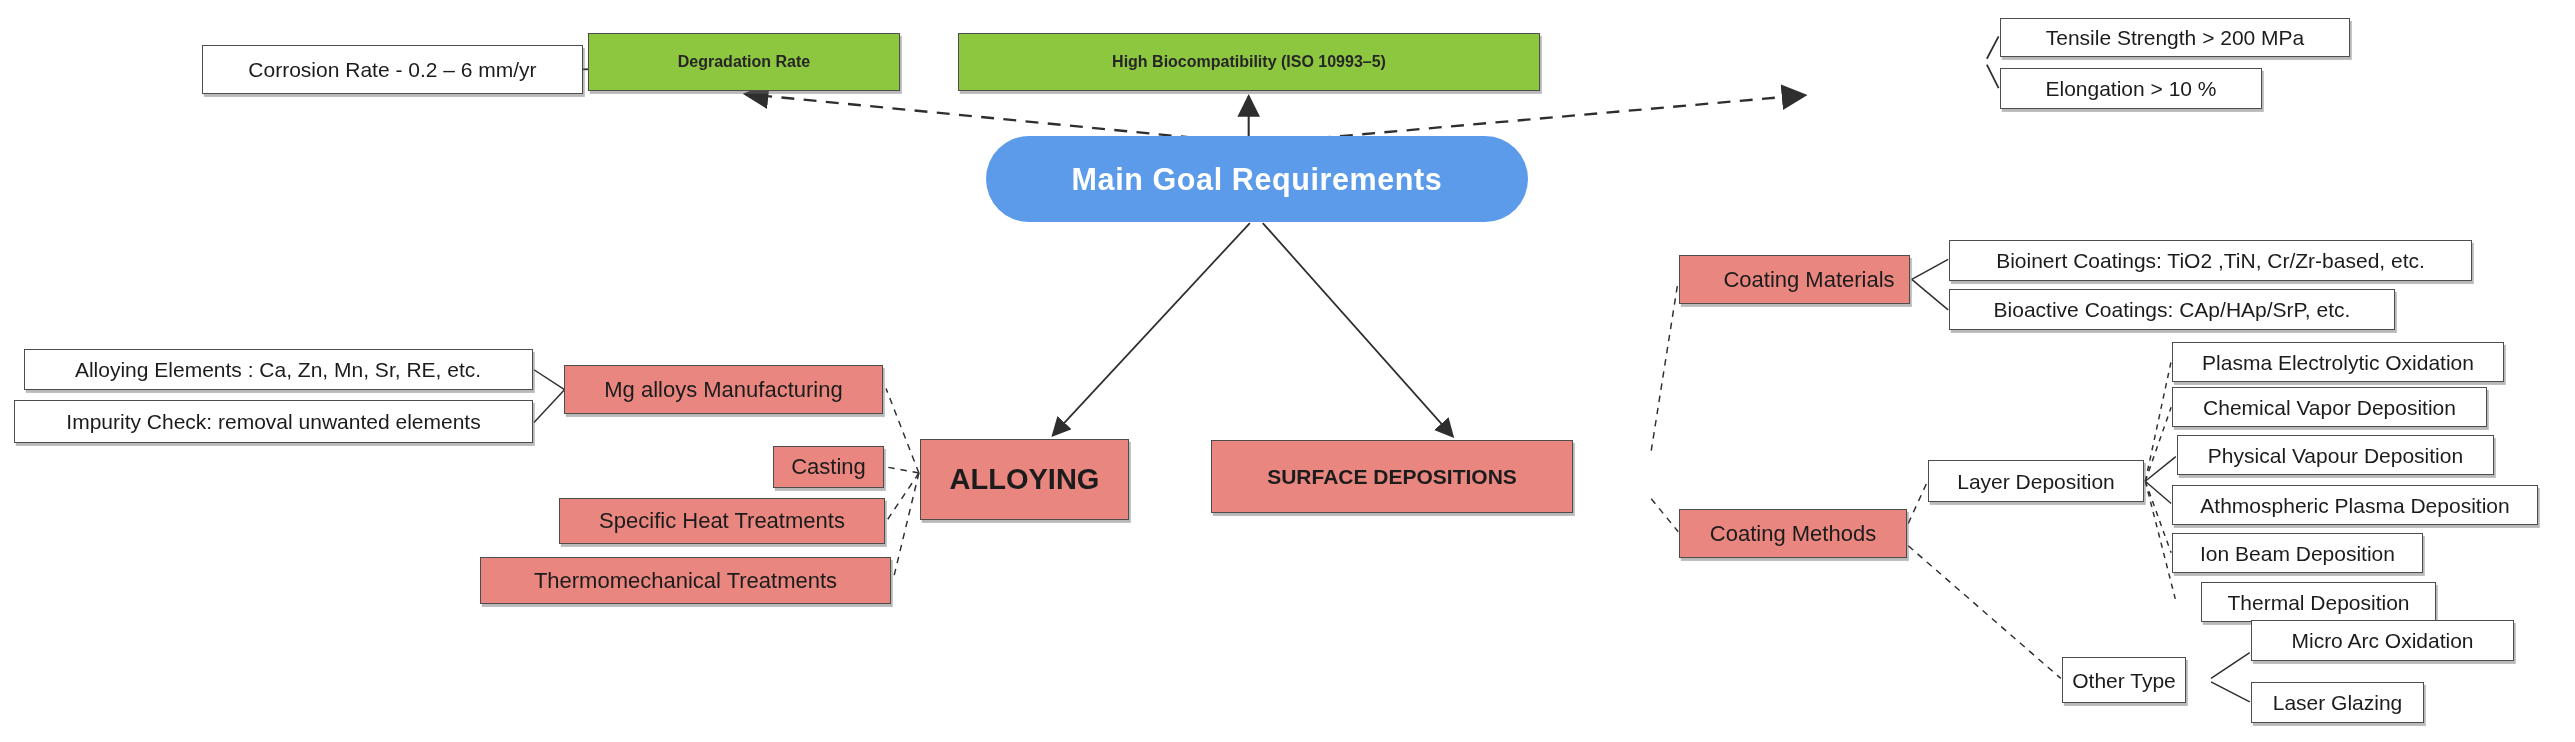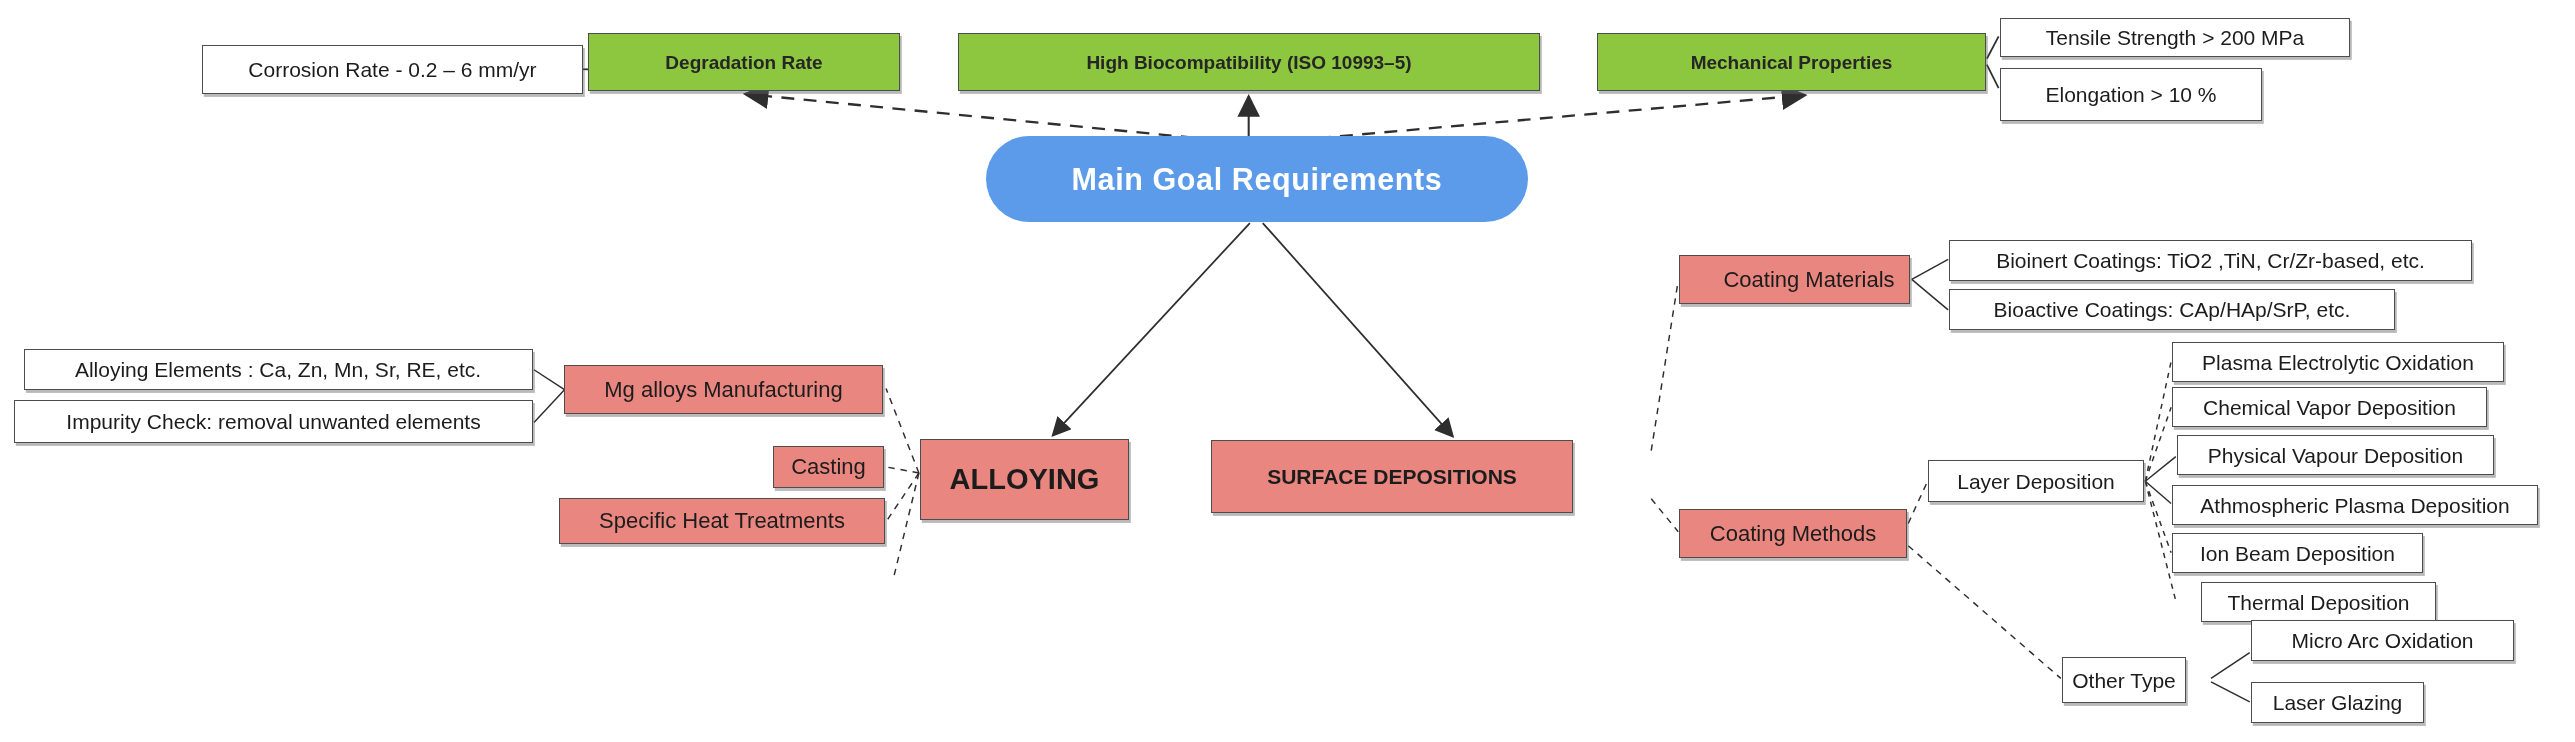--- a/index.html
+++ b/index.html
@@ -20,21 +20,21 @@
     justify-content: center;
     border: 1.8px solid #4d4d4d;
     background: #ffffff;
     color: #1c1c1c;
     font-size: 21px;
     line-height: 1;
     white-space: nowrap;
     box-shadow: 1.8px 2.9px 0 rgba(100,100,100,0.45);
     z-index: 1;
   }
-  .green  { background: #8dc63f; font-weight: bold; font-size: 19px; color: #262626; }
+  .green  { background: #8dc63f; font-weight: bold; font-size: 16px; color: #262626; }
   .salmon { background: #e8867f; }
   .salmon-big { background: #e8867f; font-weight: bold; }
   .root {
     background: #5b9bea;
     color: #ffffff;
     font-weight: bold;
     font-size: 30.5px;
     border: none;
     border-radius: 45px;
     box-shadow: none;
@@ -102,40 +102,40 @@
       <path d="M3768,1162 L3834,1196"></path>
     </g>
   </svg>
 
   <div class="node" style="left:202px; top:45px; width:381px; height:49px;">Corrosion Rate - 0.2 – 6 mm/yr</div>
 
   <div class="node green" style="left:588px; top:33px; width:312px; height:58px;">Degradation Rate</div>
 
   <div class="node green" style="left:958px; top:33px; width:582px; height:58px;">High Biocompatibility (ISO 10993–5)</div>
 
-  <div class="node green" style="left:1597px; top:33px; width:389px; height:58px;">Mechanical Properties</div>
 
   <div class="node" style="left:2000px; top:17.6px; width:350px; height:39px;">Tensile Strength &gt; 200 MPa</div>
 
-  <div class="node" style="left:2000px; top:68px; width:262px; height:53px;">Elongation &gt; 10 %</div>
+  <div class="node" style="left:2000px; top:68px; width:262px; height:41px;">Elongation &gt; 10 %</div>
 
   <div class="node root" style="left:986px; top:136px; width:542px; height:86px;">Main Goal Requirements</div>
 
   <div class="node" style="left:23.5px; top:349px; width:509px; height:41px;">Alloying Elements : Ca, Zn, Mn, Sr, RE, etc.</div>
 
   <div class="node" style="left:14px; top:400px; width:519px; height:43px;">Impurity Check: removal unwanted elements</div>
 
   <div class="node salmon" style="left:564px; top:365px; width:319px; height:49px; font-size:22px;">Mg alloys Manufacturing</div>
 
   <div class="node salmon" style="left:773px; top:446px; width:111px; height:42px; font-size:22px;">Casting</div>
 
   <div class="node salmon-big" style="left:920px; top:439px; width:209px; height:81px; font-size:29px;">ALLOYING</div>
 
   <div class="node salmon" style="left:559px; top:498px; width:326px; height:46px; font-size:22px;">Specific Heat Treatments</div>
 
+  <div class="node salmon" style="left:480px; top:557px; width:411px; height:47px; font-size:22px;">Thermomechanical Treatments</div>
 
   <div class="node salmon-big" style="left:1211px; top:440px; width:362px; height:73px; font-size:21px;">SURFACE DEPOSITIONS</div>
 
   <div class="node salmon" style="left:1679px; top:255px; width:231px; height:49px; font-size:22px;padding-left:29px;">Coating Materials</div>
 
   <div class="node" style="left:1949px; top:240px; width:523px; height:41px;">Bioinert Coatings: TiO2 ,TiN, Cr/Zr-based, etc.</div>
 
   <div class="node" style="left:1949px; top:289px; width:446px; height:41px;">Bioactive Coatings: CAp/HAp/SrP, etc.</div>
 
   <div class="node salmon" style="left:1679px; top:509px; width:228px; height:49px; font-size:22px;">Coating Methods</div>

